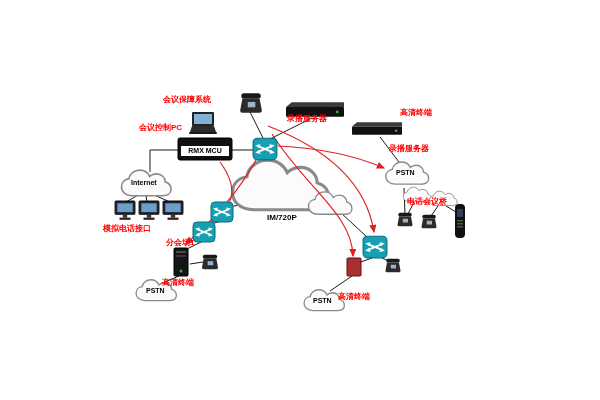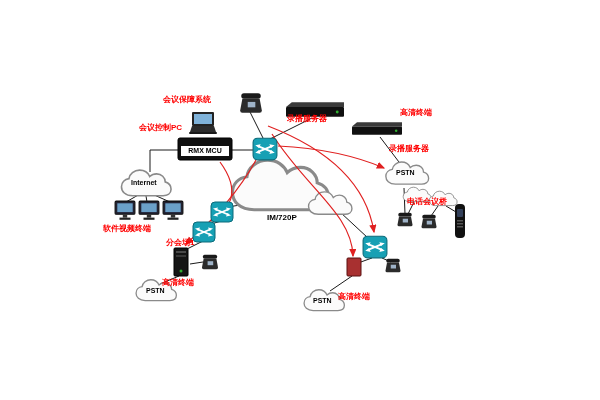--- a/index.html
+++ b/index.html
@@ -203,21 +203,21 @@
         <use href="#s-handset" x="452" y="202" width="16" height="38"></use>
       </g>
   </svg>
 
   <div class="lbl" style="left:163px;top:94px">会议保障系统</div>
   <div class="lbl" style="left:139px;top:122px">会议控制PC</div>
   <div class="lbl" style="left:287px;top:113px">录播服务器</div>
   <div class="lbl" style="left:400px;top:107px">高清终端</div>
   <div class="lbl" style="left:389px;top:143px">录播服务器</div>
   <div class="lbl" style="left:407px;top:196px">电话会议桥</div>
-  <div class="lbl" style="left:103px;top:223px">软件视频终端</div>
+  <div class="lbl" style="left:103px;top:223px">模拟电话接口</div>
   <div class="lbl" style="left:166px;top:237px">分会场1</div>
   <div class="lbl" style="left:162px;top:277px">高清终端</div>
   <div class="lbl" style="left:338px;top:291px">高清终端</div>
 
   <div class="lbl lbl--black lbl--sm" style="left:131px;top:179px">Internet</div>
   <div class="lbl lbl--black lbl--sm" style="left:396px;top:169px">PSTN</div>
   <div class="lbl lbl--black lbl--sm" style="left:146px;top:287px">PSTN</div>
   <div class="lbl lbl--black lbl--sm" style="left:313px;top:297px">PSTN</div>
   <div class="lbl lbl--black" style="left:267px;top:213px">IM/720P</div>
 

